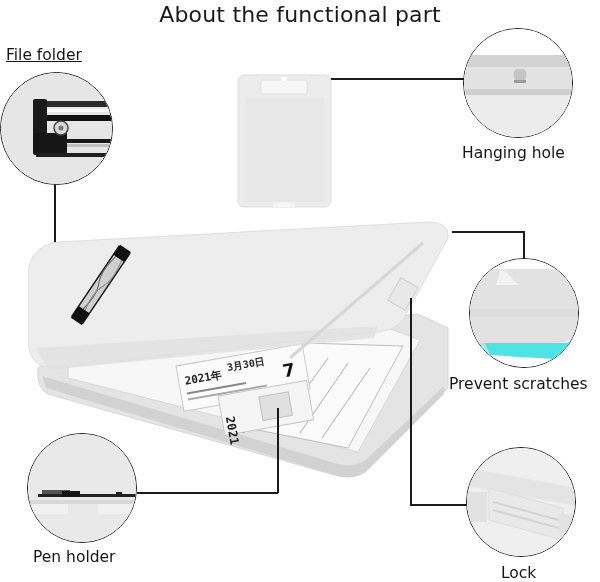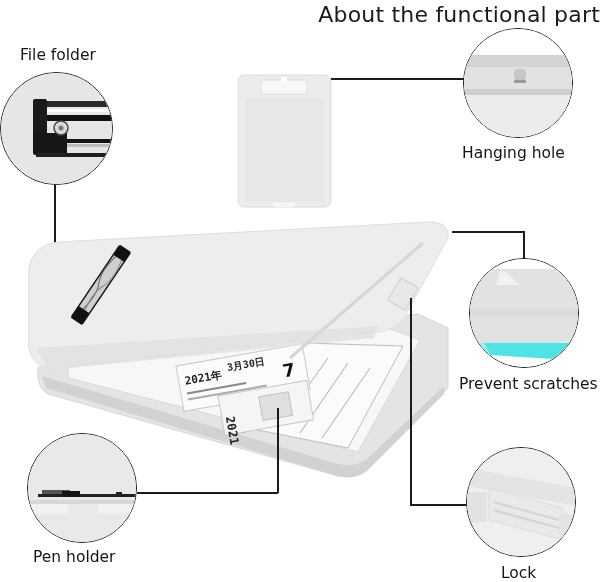--- a/index.html
+++ b/index.html
@@ -1,30 +1,30 @@
 <!DOCTYPE html>
 <html><head>
 <meta charset="utf-8">
 <style>
   html, body { margin: 0; padding: 0; background: #ffffff; }
   body { width: 600px; height: 582px; position: relative; overflow: hidden;
          font-family: "DejaVu Sans", "Liberation Sans", sans-serif; color: #111; }
   .abs { position: absolute; }
-  .title { left: 0; width: 600px; top: 2px; text-align: right; font-size: 22px; color: #1a1a1a; letter-spacing: 0.2px; }
+  .title { left: 0; width: 600px; top: 2px; text-align: center; font-size: 22px; color: #1a1a1a; letter-spacing: 0.2px; }
   .label { font-size: 15.5px; color: #151515; white-space: nowrap; }
   .circle { border: 1.6px solid #1b1b1b; border-radius: 50%; overflow: hidden; background: #fff; box-sizing: border-box; }
   .line { background: #1b1b1b; }
   svg { display: block; }
 </style>
 </head>
 <body>
 
 <div class="abs title">About the functional part</div>
 
-<div class="abs label" style="left:20px; top:46px;">File folder</div>
+<div class="abs label" style="left:6px; top:46px;text-decoration:underline;">File folder</div>
 <div class="abs circle" style="left:0px; top:72px; width:113px; height:113px; border-radius:50%;">
   <svg width="113" height="113" viewBox="0 0 113 113">
     <rect x="0" y="0" width="113" height="113" fill="#e6e6e6"></rect>
     <rect x="40" y="28" width="80" height="6" fill="#2a2a2a"></rect>
     <rect x="40" y="36" width="80" height="3" fill="#fafafa"></rect>
     <rect x="40" y="42" width="80" height="6" fill="#111"></rect>
     <rect x="40" y="66" width="80" height="4" fill="#151515"></rect>
     <rect x="40" y="71" width="80" height="3" fill="#bdbdbd"></rect>
     <rect x="32" y="26" width="14" height="56" fill="#1a1a1a" rx="2"></rect>
     <rect x="32" y="60" width="34" height="20" fill="#161616"></rect>
@@ -110,21 +110,21 @@
 <div class="abs circle" style="left:469px; top:258px; width:110px; height:110px;">
   <svg width="110" height="110" viewBox="0 0 110 110">
     <rect width="110" height="110" fill="#fff"></rect>
     <path d="M0 10 L110 10 L110 70 Q104 84 88 84 L0 84 Z" fill="#e2e2e2"></path>
     <path d="M30 12 Q36 10 44 22 L50 26 L26 26 Z" fill="#f2f2f2"></path>
     <path d="M0 50 L110 50 L110 58 L0 58 Z" fill="#d8d8d8" opacity="0.6"></path>
     <path d="M14 84 L90 84 Q108 84 110 74 L110 86 Q104 100 84 100 L20 96 Z" fill="#4fe3e6"></path>
     <path d="M0 84 L14 84 L20 96 L0 94 Z" fill="#9ceef0"></path>
   </svg>
 </div>
-<div class="abs label" style="left:459px; top:375px;">Prevent scratches</div>
+<div class="abs label" style="left:449px; top:375px;">Prevent scratches</div>
 
 <div class="abs circle" style="left:27px; top:433px; width:110px; height:110px;">
   <svg width="110" height="110" viewBox="0 0 110 110">
     <rect width="110" height="110" fill="#e9e9e9"></rect>
     <rect x="0" y="66" width="110" height="4" fill="#d7d7d7"></rect>
     <rect x="10" y="60" width="100" height="3" fill="#222"></rect>
     <rect x="14" y="56" width="28" height="4" fill="#555"></rect>
     <rect x="34" y="57" width="18" height="6" fill="#151515"></rect>
     <rect x="88" y="58" width="6" height="5" fill="#222"></rect>
     <rect x="0" y="70" width="40" height="10" fill="#f1f1f1"></rect>

